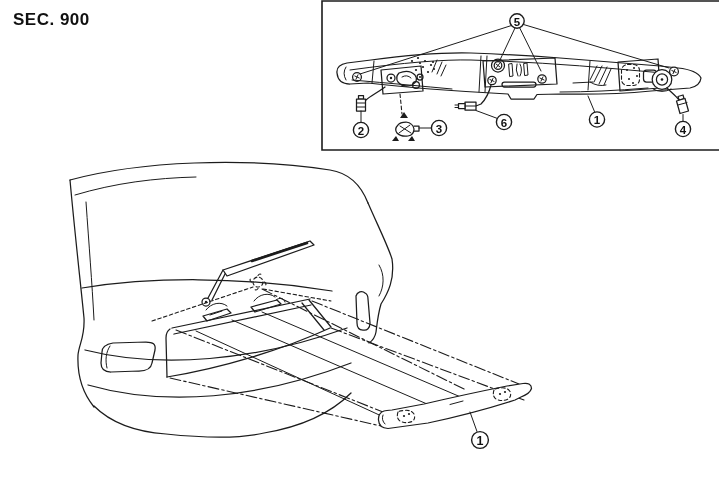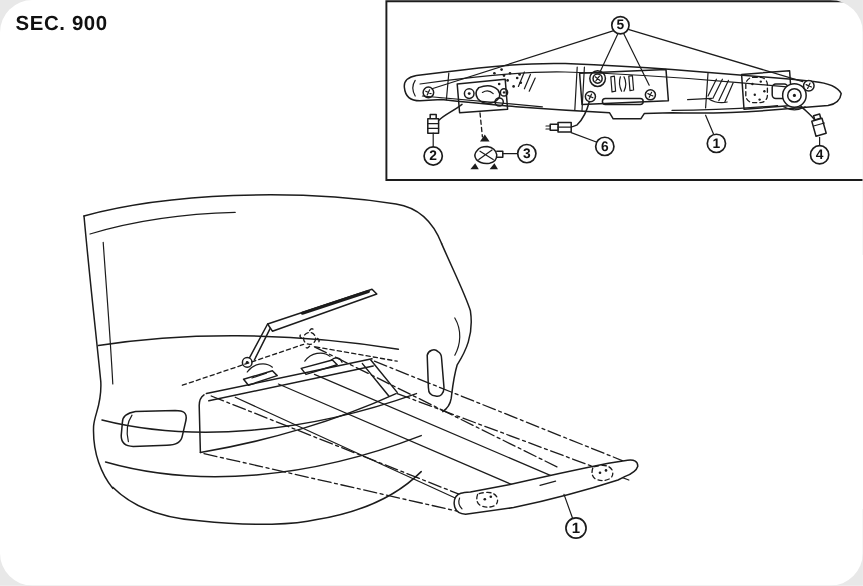--- a/index.html
+++ b/index.html
@@ -1,18 +1,18 @@
 <!DOCTYPE html>
 <html><head>
 <meta charset="utf-8">
 <style>
   html,body{margin:0;padding:0;background:#e8e8e8;}
   .page{
     position:relative;width:719px;height:488px;background:#ffffff;
-    font-family:"Liberation Sans", sans-serif;overflow:hidden;border-radius:27px;
+    font-family:"Liberation Sans", sans-serif;overflow:hidden;
   }
   svg{position:absolute;left:0;top:0;}
   .ln{fill:none;stroke:#1c1c1c;stroke-width:1.25;stroke-linecap:round;stroke-linejoin:round;}
   .thin{fill:none;stroke:#1c1c1c;stroke-width:1;stroke-linecap:round;stroke-linejoin:round;}
   .box{fill:none;stroke:#1c1c1c;stroke-width:1.6;}
   .dash{fill:none;stroke:#1c1c1c;stroke-width:1.1;stroke-dasharray:3.5,2.6;stroke-linecap:round;}
   .dashdot{fill:none;stroke:#1c1c1c;stroke-width:1.1;stroke-dasharray:11,3,2.5,3;stroke-linecap:round;}
   .dot{fill:#1c1c1c;stroke:none;}
   .fillwhite{fill:#ffffff;}
   .callout circle{fill:#ffffff;stroke:#1c1c1c;stroke-width:1.4;}

